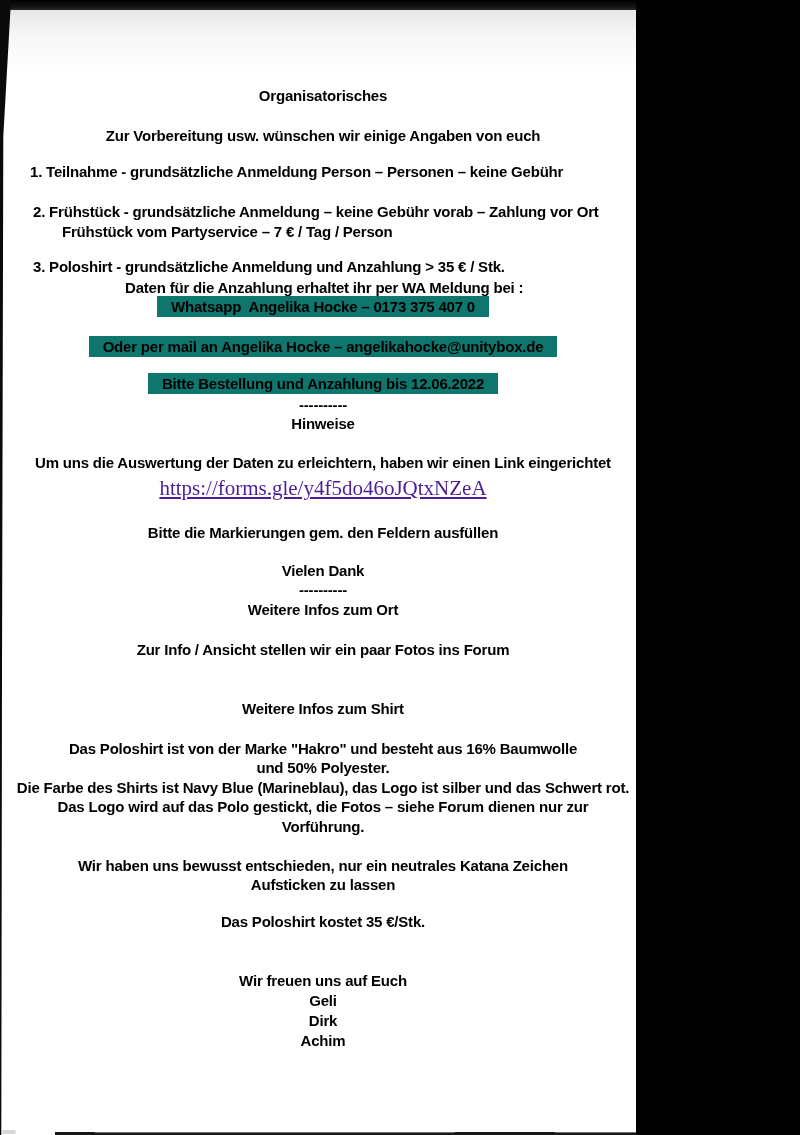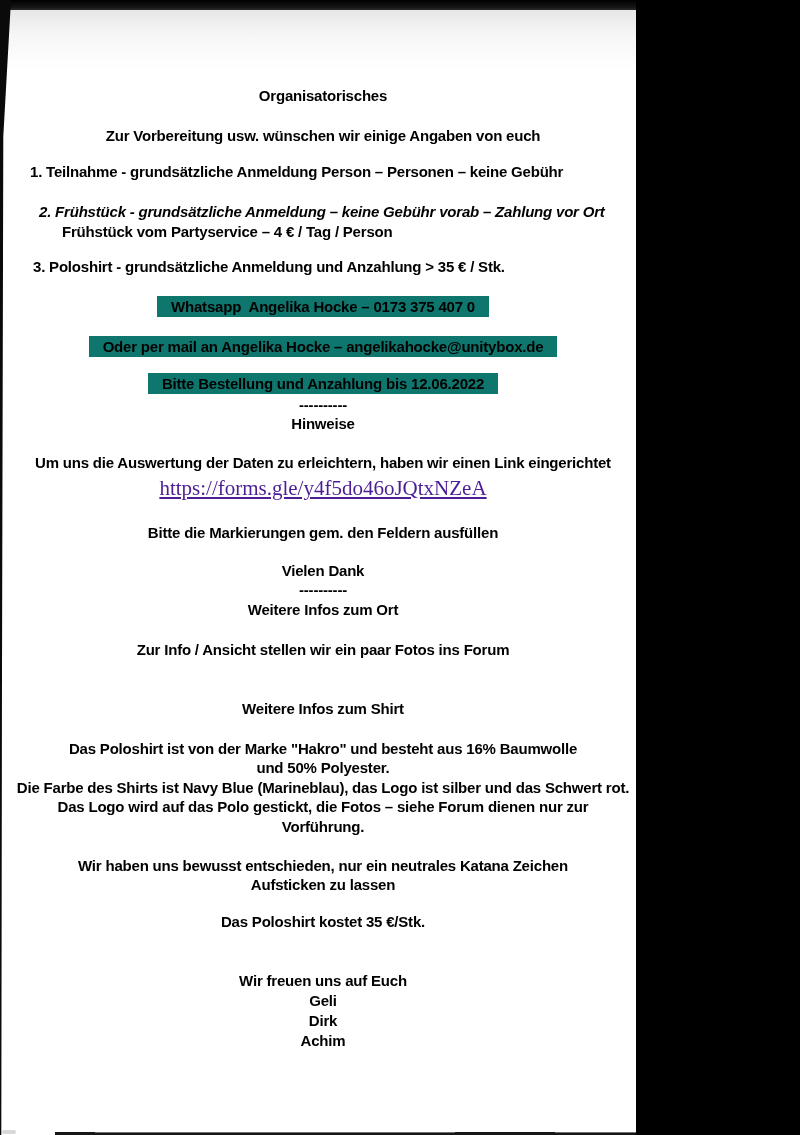--- a/index.html
+++ b/index.html
@@ -60,24 +60,25 @@
 
   <div class="page-shade"></div>
   <div class="top-border"></div>
   <div class="left-border"></div>
 
   <div class="ln" style="top:86px;">Organisatorisches</div>
   <div class="ln" style="top:126px;">Zur Vorbereitung usw. wünschen wir einige Angaben von euch</div>
 
   <div class="ln ll" style="top:162px;left:30px;">1. Teilnahme - grundsätzliche Anmeldung Person – Personen – keine Gebühr</div>
 
-  <div class="ln ll" style="top:202px;left:39px;font-style:italic;">2. Frühstück - grundsätzliche Anmeldung – keine Gebühr vorab – Zahlung vor Ort</div>
-  <div class="ln ll" style="top:222px;left:62px;">Frühstück vom Partyservice – 4 € / Tag / Person</div>
+  <div class="ln ll" style="top:202px;left:33px;">2. Frühstück - grundsätzliche Anmeldung – keine Gebühr vorab – Zahlung vor Ort</div>
+  <div class="ln ll" style="top:222px;left:62px;">Frühstück vom Partyservice – 7 € / Tag / Person</div>
 
   <div class="ln ll" style="top:257px;left:33px;">3. Poloshirt - grundsätzliche Anmeldung und Anzahlung &gt; 35 € / Stk.</div>
+  <div class="ln ll" style="top:278px;left:125px;">Daten für die Anzahlung erhaltet ihr per WA Meldung bei :</div>
 
   <div class="ln" style="top:297px;"><span class="hl">Whatsapp  Angelika Hocke – 0173 375 407 0</span></div>
   <div class="ln" style="top:337px;"><span class="hl">Oder per mail an Angelika Hocke – angelikahocke@unitybox.de</span></div>
   <div class="ln" style="top:374px;"><span class="hl">Bitte Bestellung und Anzahlung bis 12.06.2022</span></div>
 
   <div class="ln" style="top:395px;">----------</div>
   <div class="ln" style="top:414px;">Hinweise</div>
 
   <div class="ln" style="top:453px;">Um uns die Auswertung der Daten zu erleichtern, haben wir einen Link eingerichtet</div>
   <div class="ln linkline" style="top:474px;line-height:28px;"><a>https://forms.gle/y4f5do46oJQtxNZeA</a></div>

